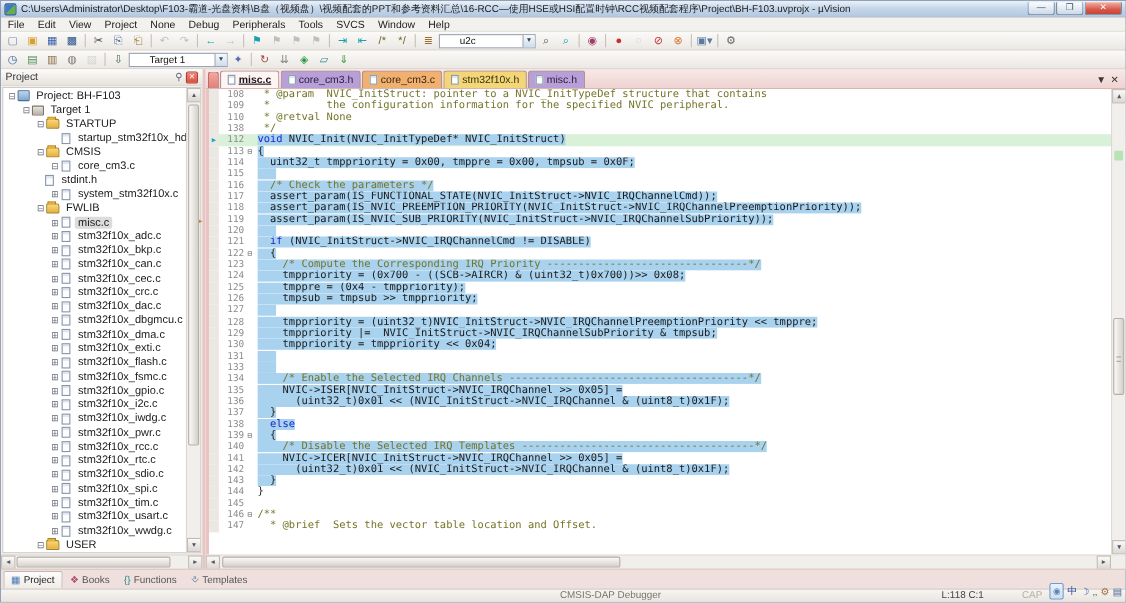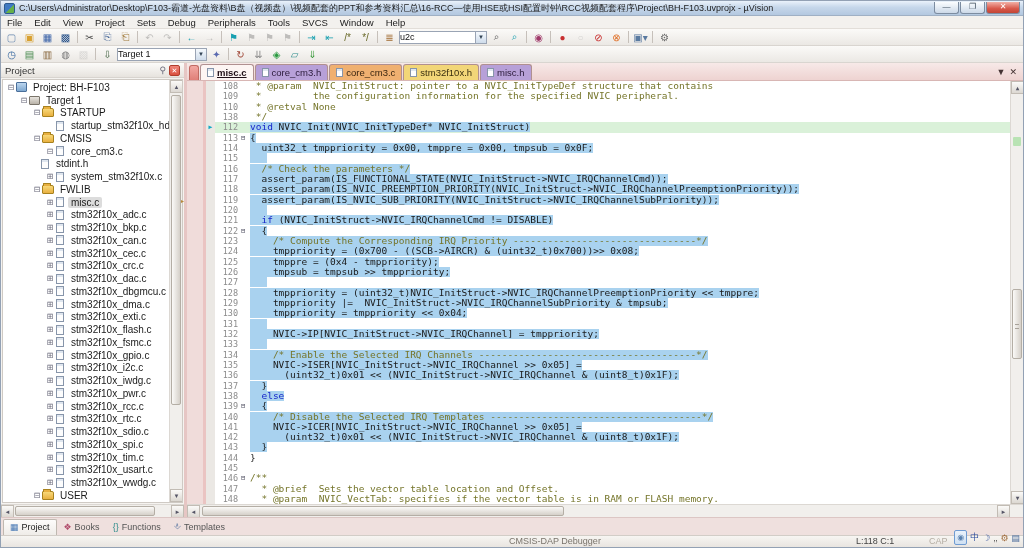--- a/index.html
+++ b/index.html
@@ -19,21 +19,21 @@
   
   .menubar { height:13px; flex:none; display:flex; align-items:center; background:#f3f1ee; border-bottom:1px solid #e2ded9; font-size:9.5px; color:#222; }
   .mitem { padding:0 6px; height:100%; display:flex; align-items:center; }
 
   
   .toolbar { height:17px; flex:none; display:flex; align-items:center; gap:1px; padding:0 2px;
     background:linear-gradient(#fbfaf8,#ebe8e4); border-bottom:1px solid #d9d5d0; }
   .ticon { width:17px; height:15px; flex:none; display:flex; align-items:center; justify-content:center; font-size:10px; border-radius:2px; cursor:default; }
   .ticon.dis { opacity:.33; filter:grayscale(1); }
   .sep { width:1px; height:12px; background:#c6c0ba; margin:0 2px; flex:none; }
-  .combo { height:13px; background:#fff; border:1px solid #9aa4b4; display:flex; align-items:center; font-size:9px; color:#111; padding-left:0; flex:none; }
+  .combo { height:13px; background:#fff; border:1px solid #9aa4b4; display:flex; align-items:center; font-size:9px; color:#111; padding-left:18px; flex:none; }
   .cval { flex:1; overflow:hidden; white-space:nowrap; }
   .carr { width:11px; height:11px; flex:none; margin-left:2px; font-size:6px; display:flex; align-items:center; justify-content:center; color:#345;
     background:linear-gradient(#f5f9fd,#cfdceb); border-left:1px solid #9aa4b4; }
 
   
   .main { flex:1; display:flex; min-height:0; }
 
   
   .left-col { width:186px; flex:none; display:flex; flex-direction:column; background:#f5f3f0; border-right:3px solid #e6c6c4; }
   .panel-header { height:15px; flex:none; display:flex; align-items:center; padding:0 4px; font-size:9.5px; color:#333;
@@ -69,21 +69,21 @@
     background:linear-gradient(#f7e9e8,#eed3d1); border-bottom:1px solid #d8b6b4; }
   .tab-lead { width:10px; height:15px; flex:none; background:linear-gradient(#f2a8a2,#e07f78); border:1px solid #c06a62; border-bottom:none; border-radius:3px 3px 0 0; }
   .etab { height:16px; display:flex; align-items:center; gap:3px; padding:0 6px; font-size:9.5px; color:#2a2030;
     border:1px solid #b09090; border-bottom:none; border-radius:3px 3px 0 0; white-space:nowrap; }
   .etab .pg { width:7px; height:9px; flex:none; background:#fff; border:1px solid #8795aa; box-shadow:inset 0 2px 0 #dfe6ef; }
   .etab.active { font-weight:bold; text-decoration:underline; background:#fdf5f3; color:#201018; }
   .tab-tools { margin-left:auto; align-self:center; display:flex; gap:4px; padding:0 4px; font-size:9px; color:#433; }
   .tab-tools span { cursor:default; }
 
   .editor-body { flex:1; position:relative; background:#fff; overflow:hidden; border-left:3px solid #eac4c2;
-    font-family:"DejaVu Sans Mono",monospace; font-size:9.5px; color:#1a1a1a;margin-left:16px; }
+    font-family:"DejaVu Sans Mono",monospace; font-size:9.5px; color:#1a1a1a; }
   .crow { height:10.33px; line-height:10.33px; display:flex; white-space:pre; }
   .cmark { width:9px; flex:none; background:#ebe8e4; font-size:6.5px; text-align:center; color:#14aac4; line-height:10.33px; }
   .cnum { width:26px; flex:none; text-align:right; padding-right:3px; color:#8b8b8b; font-size:8.5px; font-family:"DejaVu Sans Mono",monospace; }
   .cfold { width:9px; flex:none; font-size:7px; color:#556; line-height:10.33px; }
   .ctext { flex:1; overflow:hidden; }
   .crow.cur { background:#daf1d9; }
   .crow.cur .cmark { background:#ebe8e4; }
   .selbg { background:#a9d2ef; }
   .tk { color:#1726c9; }
   .tc { color:#75752a; }
@@ -124,21 +124,21 @@
       <div class="wbtn">❐</div>
       <div class="wbtn close">✕</div>
     </div>
   </div>
 
   <div class="menubar">
       <span class="mitem">File</span>
       <span class="mitem">Edit</span>
       <span class="mitem">View</span>
       <span class="mitem">Project</span>
-      <span class="mitem">Sets</span>
+      <span class="mitem">None</span>
       <span class="mitem">Debug</span>
       <span class="mitem">Peripherals</span>
       <span class="mitem">Tools</span>
       <span class="mitem">SVCS</span>
       <span class="mitem">Window</span>
       <span class="mitem">Help</span>
     </div>
 
   <div class="toolbar">
       <div class="ticon" style="color: rgb(106, 138, 176);">▢</div>
@@ -450,37 +450,35 @@
             <div class="crow"><span class="cmark"></span><span class="cnum">122</span><span class="cfold">⊟</span><span class="ctext"><span class="selbg"><span>  {</span></span></span></div>
             <div class="crow"><span class="cmark"></span><span class="cnum">123</span><span class="cfold"></span><span class="ctext"><span class="selbg"><span class="tc">    /* Compute the Corresponding IRQ Priority --------------------------------*/</span></span></span></div>
             <div class="crow"><span class="cmark"></span><span class="cnum">124</span><span class="cfold"></span><span class="ctext"><span class="selbg"><span>    tmppriority = (0x700 - ((SCB-&gt;AIRCR) &amp; (uint32_t)0x700))&gt;&gt; 0x08;</span></span></span></div>
             <div class="crow"><span class="cmark"></span><span class="cnum">125</span><span class="cfold"></span><span class="ctext"><span class="selbg"><span>    tmppre = (0x4 - tmppriority);</span></span></span></div>
             <div class="crow"><span class="cmark"></span><span class="cnum">126</span><span class="cfold"></span><span class="ctext"><span class="selbg"><span>    tmpsub = tmpsub &gt;&gt; tmppriority;</span></span></span></div>
             <div class="crow"><span class="cmark"></span><span class="cnum">127</span><span class="cfold"></span><span class="ctext"><span class="selbg">&nbsp;&nbsp;&nbsp;</span></span></div>
             <div class="crow"><span class="cmark"></span><span class="cnum">128</span><span class="cfold"></span><span class="ctext"><span class="selbg"><span>    tmppriority = (uint32_t)NVIC_InitStruct-&gt;NVIC_IRQChannelPreemptionPriority &lt;&lt; tmppre;</span></span></span></div>
             <div class="crow"><span class="cmark"></span><span class="cnum">129</span><span class="cfold"></span><span class="ctext"><span class="selbg"><span>    tmppriority |=  NVIC_InitStruct-&gt;NVIC_IRQChannelSubPriority &amp; tmpsub;</span></span></span></div>
             <div class="crow"><span class="cmark"></span><span class="cnum">130</span><span class="cfold"></span><span class="ctext"><span class="selbg"><span>    tmppriority = tmppriority &lt;&lt; 0x04;</span></span></span></div>
             <div class="crow"><span class="cmark"></span><span class="cnum">131</span><span class="cfold"></span><span class="ctext"><span class="selbg">&nbsp;&nbsp;&nbsp;</span></span></div>
-            <div class="crow"><span class="cmark"></span><span class="cnum">132</span><span class="cfold"></span><span class="ctext"><span class="selbg"><span>    NVIC-&gt;IP[NVIC_InitStruct-&gt;NVIC_IRQChannel] = tmppriority;</span></span></span></div>
             <div class="crow"><span class="cmark"></span><span class="cnum">133</span><span class="cfold"></span><span class="ctext"><span class="selbg">&nbsp;&nbsp;&nbsp;</span></span></div>
             <div class="crow"><span class="cmark"></span><span class="cnum">134</span><span class="cfold"></span><span class="ctext"><span class="selbg"><span class="tc">    /* Enable the Selected IRQ Channels --------------------------------------*/</span></span></span></div>
             <div class="crow"><span class="cmark"></span><span class="cnum">135</span><span class="cfold"></span><span class="ctext"><span class="selbg"><span>    NVIC-&gt;ISER[NVIC_InitStruct-&gt;NVIC_IRQChannel &gt;&gt; 0x05] =</span></span></span></div>
             <div class="crow"><span class="cmark"></span><span class="cnum">136</span><span class="cfold"></span><span class="ctext"><span class="selbg"><span>      (uint32_t)0x01 &lt;&lt; (NVIC_InitStruct-&gt;NVIC_IRQChannel &amp; (uint8_t)0x1F);</span></span></span></div>
             <div class="crow"><span class="cmark"></span><span class="cnum">137</span><span class="cfold"></span><span class="ctext"><span class="selbg"><span>  }</span></span></span></div>
             <div class="crow"><span class="cmark"></span><span class="cnum">138</span><span class="cfold"></span><span class="ctext"><span class="selbg"><span>  </span><span class="tk">else</span></span></span></div>
             <div class="crow"><span class="cmark"></span><span class="cnum">139</span><span class="cfold">⊟</span><span class="ctext"><span class="selbg"><span>  {</span></span></span></div>
             <div class="crow"><span class="cmark"></span><span class="cnum">140</span><span class="cfold"></span><span class="ctext"><span class="selbg"><span class="tc">    /* Disable the Selected IRQ Templates -------------------------------------*/</span></span></span></div>
             <div class="crow"><span class="cmark"></span><span class="cnum">141</span><span class="cfold"></span><span class="ctext"><span class="selbg"><span>    NVIC-&gt;ICER[NVIC_InitStruct-&gt;NVIC_IRQChannel &gt;&gt; 0x05] =</span></span></span></div>
             <div class="crow"><span class="cmark"></span><span class="cnum">142</span><span class="cfold"></span><span class="ctext"><span class="selbg"><span>      (uint32_t)0x01 &lt;&lt; (NVIC_InitStruct-&gt;NVIC_IRQChannel &amp; (uint8_t)0x1F);</span></span></span></div>
             <div class="crow"><span class="cmark"></span><span class="cnum">143</span><span class="cfold"></span><span class="ctext"><span class="selbg"><span>  }</span></span></span></div>
             <div class="crow"><span class="cmark"></span><span class="cnum">144</span><span class="cfold"></span><span class="ctext"><span>}</span></span></div>
             <div class="crow"><span class="cmark"></span><span class="cnum">145</span><span class="cfold"></span><span class="ctext"><span></span></span></div>
             <div class="crow"><span class="cmark"></span><span class="cnum">146</span><span class="cfold">⊟</span><span class="ctext"><span class="tc">/**</span></span></div>
             <div class="crow"><span class="cmark"></span><span class="cnum">147</span><span class="cfold"></span><span class="ctext"><span class="tc">  * @brief  Sets the vector table location and Offset.</span></span></div>
-            <div class="crow"><span class="cmark"></span><span class="cnum">148</span><span class="cfold"></span><span class="ctext"><span class="tc">  * @param  NVIC_VectTab: specifies if the vector table is in RAM or FLASH memory.</span></span></div>
           </div>
         <div class="ed-vscroll">
           <div class="sbtn" style="position:absolute;top:0;left:0">▲</div>
           <div class="ed-green-mark"></div>
           <div class="vtrack">
             <div class="vthumb" style="top:195px; height:70px">
                 <div class="ed-vthumb-grip"></div>
               </div>
           </div>
           <div class="sbtn" style="position:absolute;bottom:0;left:0">▼</div>

